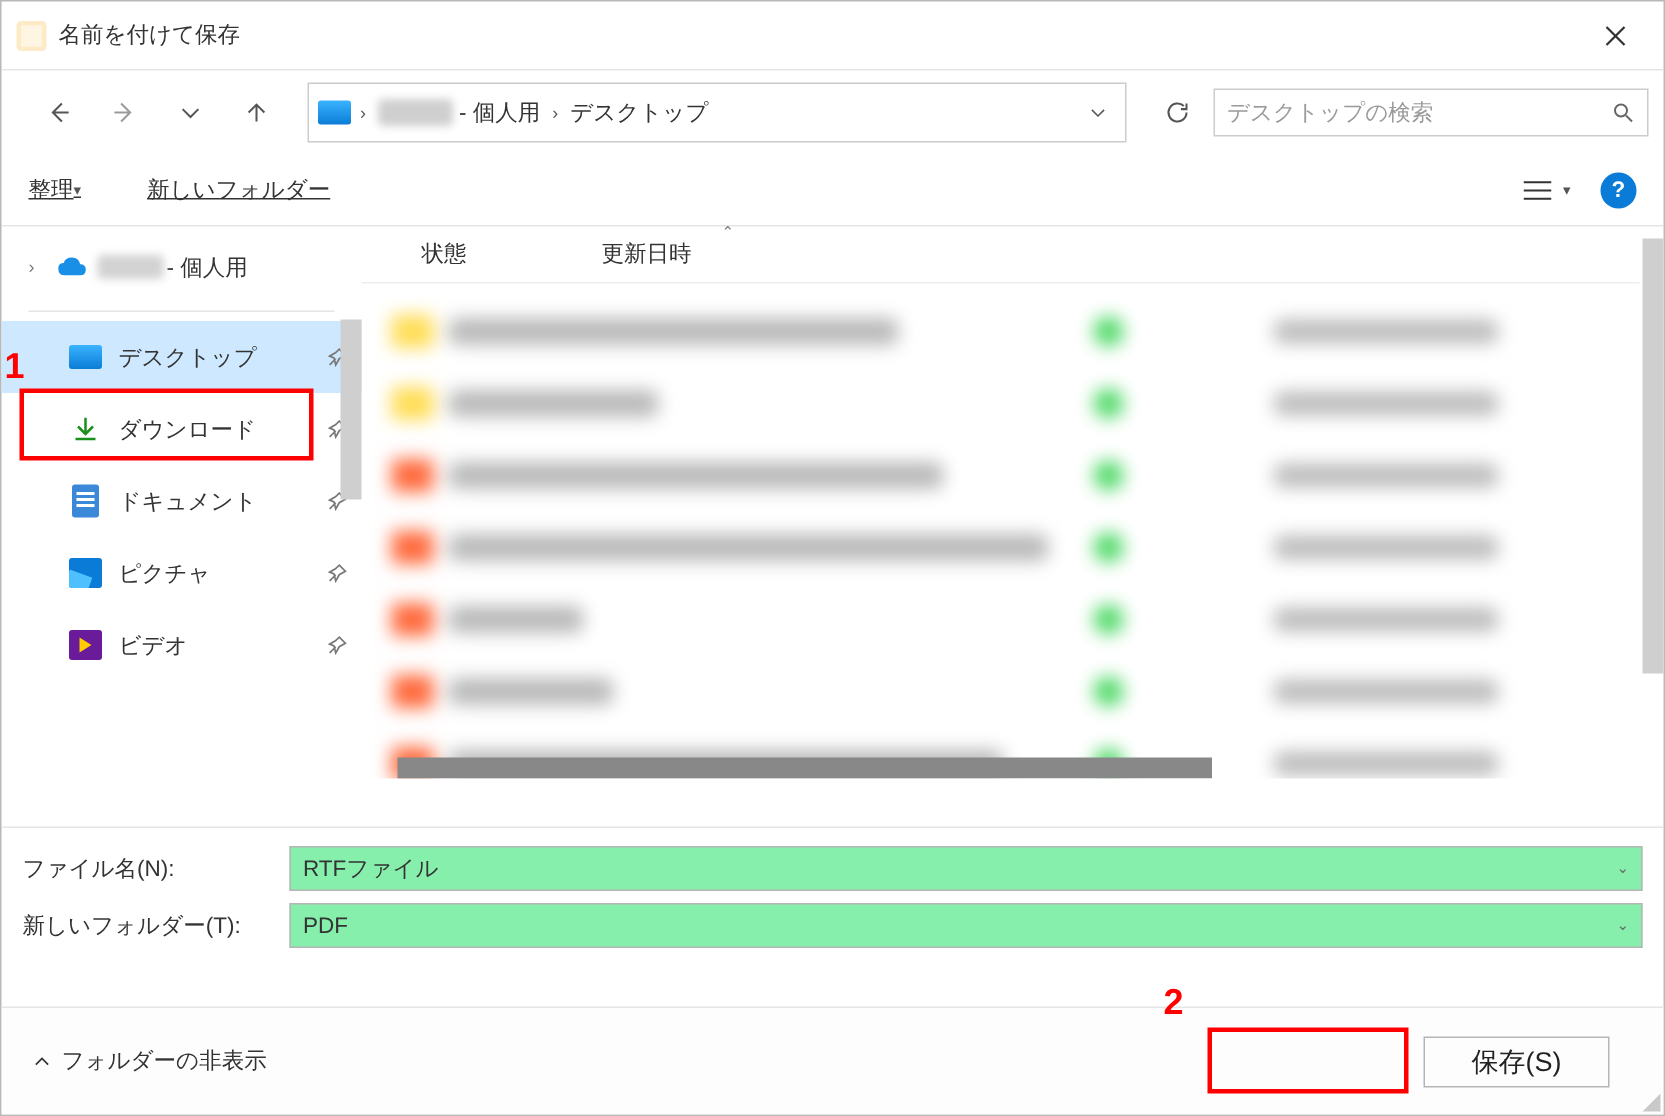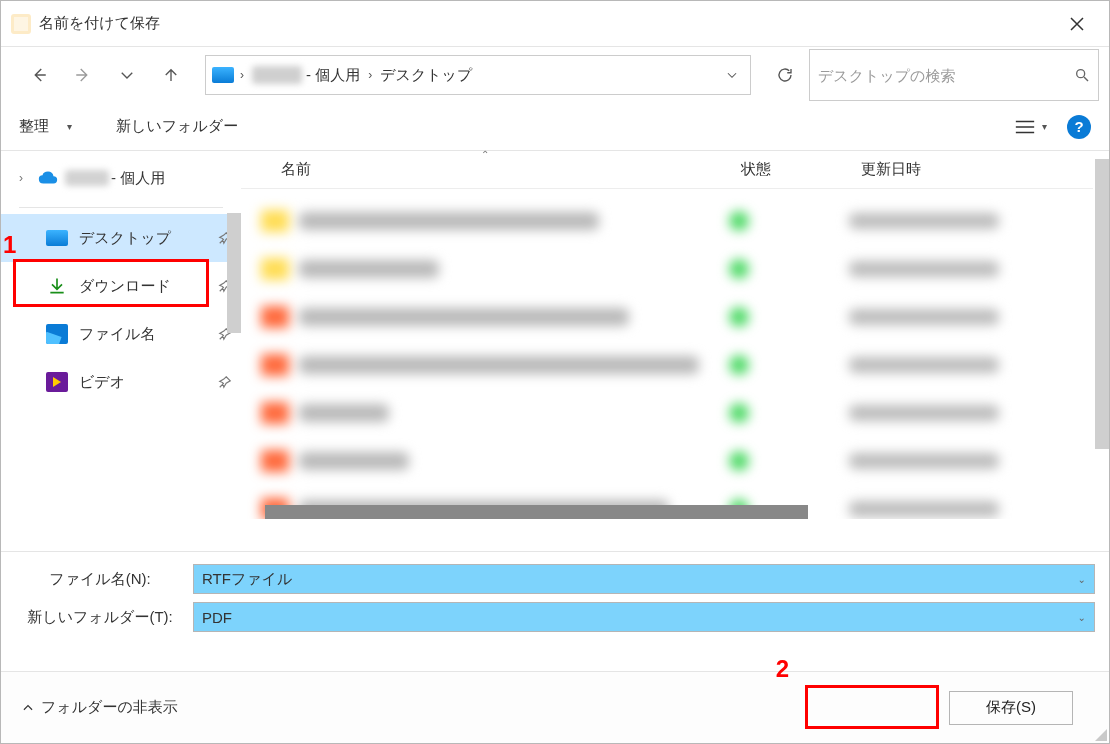--- a/index.html
+++ b/index.html
@@ -19,28 +19,28 @@
 .nav-btn.disabled { color:#9a9a9a; }
 .nav-btn svg { width: 18px; height: 18px; stroke: currentColor; stroke-width: 1.8; fill: none; }
 .address { flex:1; height: 40px; border: 1px solid #ccc; margin: 0 10px; display:flex; align-items:center; }
 .address .monitor { width: 22px; height: 16px; margin-left: 6px; background: linear-gradient(#3bb3ff,#0a7cd6); border-radius: 2px; position: relative; }
 .chev { width: 16px; text-align:center; color:#555; font-size: 12px; }
 .address .seg { font-size: 15px; color: #333; padding: 0 2px; }
 .address .blur-seg { width: 50px; height: 18px; background:#cfcfcf; filter: blur(3px); border-radius: 3px; margin: 0 2px; }
 .drop { margin-left:auto; width: 36px; display:flex; align-items:center; justify-content:center; color:#555; }
 .refresh-btn { width: 40px; height: 40px; display:flex; align-items:center; justify-content:center; cursor:pointer; }
 .refresh-btn svg { width: 18px; height: 18px; stroke:#555; stroke-width:1.8; fill:none; }
-.search { width: 290px; height: 52px; border: 1px solid #ccc; display:flex; align-items:center; padding: 0 8px; color:#888; }
+.search { width: 290px; height: 32px; border: 1px solid #ccc; display:flex; align-items:center; padding: 0 8px; color:#888; }
 .search input { flex:1; border:none; outline:none; background:transparent; font-size: 15px; color:#555; }
 .search input::placeholder { color:#9a9a9a; }
 .search .mag { width: 16px; height: 16px; }
 
 
 .toolbar { height: 48px; display:flex; align-items:center; padding: 0 18px; border-bottom: 1px solid #e5e5e5; }
-.tb-btn { font-size: 15px; color:#0e5aa7; cursor:pointer; display:flex; align-items:center; gap: 18px; }
+.tb-btn { font-size: 15px; color:#0e5aa7; cursor:pointer; display:flex; align-items:center; gap: 0; text-decoration: underline; }
 .tb-btn.plain { color:#333; }
 .tb-btn .carat { font-size: 10px; color:#555; }
 .toolbar .spacer { flex:1; }
 .view-btn { display:flex; align-items:center; gap: 6px; color:#333; cursor:pointer; margin-right: 20px; }
 .view-btn svg { width: 22px; height: 18px; stroke:#333; stroke-width:1.5; }
 .help-btn { width: 24px; height: 24px; border-radius: 50%; background:#0a7bd6; color:#fff; display:flex; align-items:center; justify-content:center; font-size: 15px; font-weight:600; cursor:pointer; }
 .new-folder-btn { margin-left: 44px; }
 
 
 .main { display:flex; height: 400px; position:relative; }
@@ -88,28 +88,28 @@
 .fico.red { background:#ff6a3d; }
 .fstat.green { background:#4cd964; }
 .fl-hscroll { position:absolute; left:24px; right:30px; bottom:0; height:14px; background:transparent; }
 .fl-hscroll .thumb { position:absolute; left:0; height:14px; width:68%; background:#888; }
 .fl-vscroll { position:absolute; right:0; top:0; width:14px; bottom:14px; }
 .fl-vscroll .thumb { position:absolute; top:8px; width:14px; height:290px; background:#cfcfcf; }
 
 
 .bottom-form { padding: 8px 14px 0 14px; border-top: 1px solid #e5e5e5; }
 .form-row { display:flex; align-items:center; height: 38px; gap: 8px; }
-.form-row label { width: 170px; text-align:center; font-size: 15px; color:#333; }
-.form-row .combo { flex:1; height: 30px; border:1px solid #b5b5b5; background:#7dd3fc; display:flex; align-items:center; padding: 0 8px; font-size: 15px; color:#333; cursor:text; }
+.form-row label { width: 170px; text-align:left; font-size: 15px; color:#333; }
+.form-row .combo { flex:1; height: 30px; border:1px solid #b5b5b5; background:#86efac; display:flex; align-items:center; padding: 0 8px; font-size: 15px; color:#333; cursor:text; }
 .form-row .combo .dd { margin-left:auto; color:#666; font-size: 10px; }
 
 
 .footer { height: 72px; display:flex; align-items:center; padding: 0 20px; background:#fdfdfd; border-top: 1px solid #e5e5e5; position:absolute; bottom:0; left:0; right:0; }
 .footer .fold-toggle { display:flex; align-items:center; gap:6px; font-size:15px; color:#333; cursor:pointer; }
-.footer .btn { width: 124px; height: 34px; border: 1px solid #b5b5b5; background:#fdfdfd; font-size: 15px; color:#222; cursor:pointer; }
+.footer .btn { width: 124px; height: 34px; border: 1px solid #b5b5b5; background:#fdfdfd; font-size: 18px; color:#222; cursor:pointer; }
 
 
 .anno-1 { position:absolute; left:2px; top:230px; color:#ff0000; font-weight:700; font-size: 24px; z-index:50; pointer-events:none; }
 .anno-box-1 { position:absolute; left:12px; top:258px; width:196px; height:48px; border:3px solid #ff0000; z-index:49; pointer-events:none; }
 .anno-2 { position:absolute; right:320px; bottom:60px; color:#ff0000; font-weight:700; font-size:24px; z-index:50; pointer-events:none; }
 .anno-box-2 { position:absolute; right:170px; bottom:14px; width:134px; height:44px; border:3px solid #ff0000; z-index:49; pointer-events:none; }
 
 .resize-grip { position:absolute; right:2px; bottom:2px; width:14px; height:14px; }
 .resize-grip::before { content:""; position:absolute; right:0; bottom:0; width:0; height:0;
   border-style:solid; border-width:0 0 12px 12px; border-color:transparent transparent #c9c9c9 transparent; }
@@ -230,23 +230,34 @@
           </span>
         <span>ダウンロード</span>
         <span class="pin">
             <svg width="14" height="14" viewBox="0 0 24 24" style="stroke:#7a7a7a;stroke-width:2;fill:none">
               <path d="M14 3 L21 10 L14 14 L10 21 L8 13 L3 11 L10 7 Z M10 14 L3 21"></path>
             </svg>
           </span>
       </div>
       <div class="side-row">
         <span class="ico">
+            <span class="doc-ico"></span>
+          </span>
+        <span>ドキュメント</span>
+        <span class="pin">
+            <svg width="14" height="14" viewBox="0 0 24 24" style="stroke:#7a7a7a;stroke-width:2;fill:none">
+              <path d="M14 3 L21 10 L14 14 L10 21 L8 13 L3 11 L10 7 Z M10 14 L3 21"></path>
+            </svg>
+          </span>
+      </div>
+      <div class="side-row">
+        <span class="ico">
             <span class="pic-ico"></span>
           </span>
-        <span>ファイル名</span>
+        <span>ピクチャ</span>
         <span class="pin">
             <svg width="14" height="14" viewBox="0 0 24 24" style="stroke:#7a7a7a;stroke-width:2;fill:none">
               <path d="M14 3 L21 10 L14 14 L10 21 L8 13 L3 11 L10 7 Z M10 14 L3 21"></path>
             </svg>
           </span>
       </div>
       <div class="side-row">
         <span class="ico">
             <span class="vid-ico"></span>
           </span>
@@ -259,21 +270,20 @@
       </div>
     </div>
     <div class="sidebar-scroll">
         <div class="thumb"></div>
       </div>
   </div>
 
   <div class="filelist">
     <div class="fl-header">
       <span class="sort-ind">⌃</span>
-      <div class="hcol name">名前</div>
       <div class="hcol status">状態</div>
       <div class="hcol date">更新日時</div>
     </div>
     <div class="fl-body">
       <div class="fl-inner">
         <div class="frow">
             <span class="fico yellow"></span>
             <span class="fname" style="width:300px"></span>
             <span style="width:130px"></span>
             <span class="fstat green"></span>

